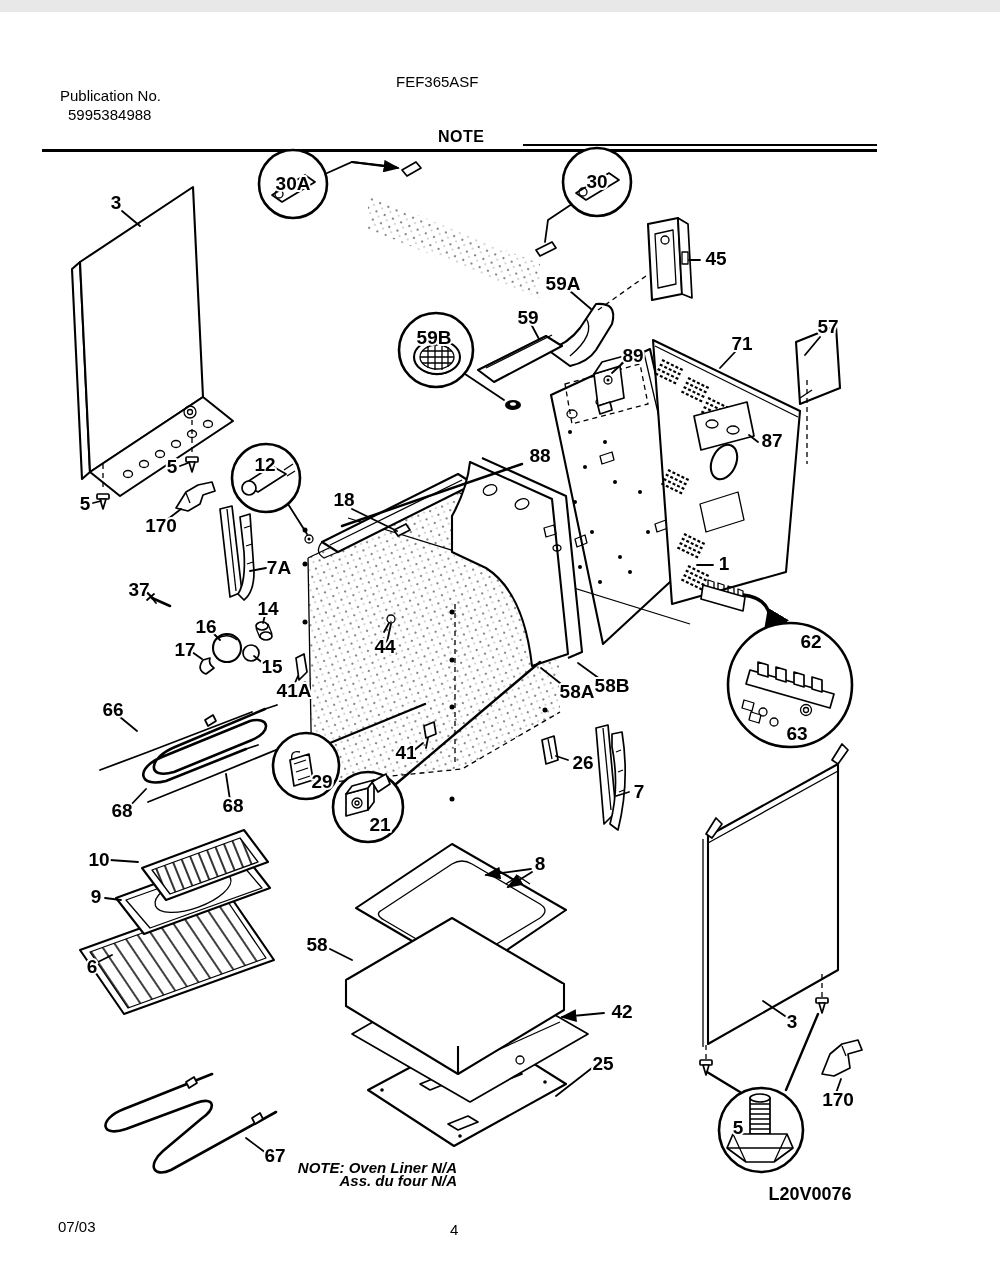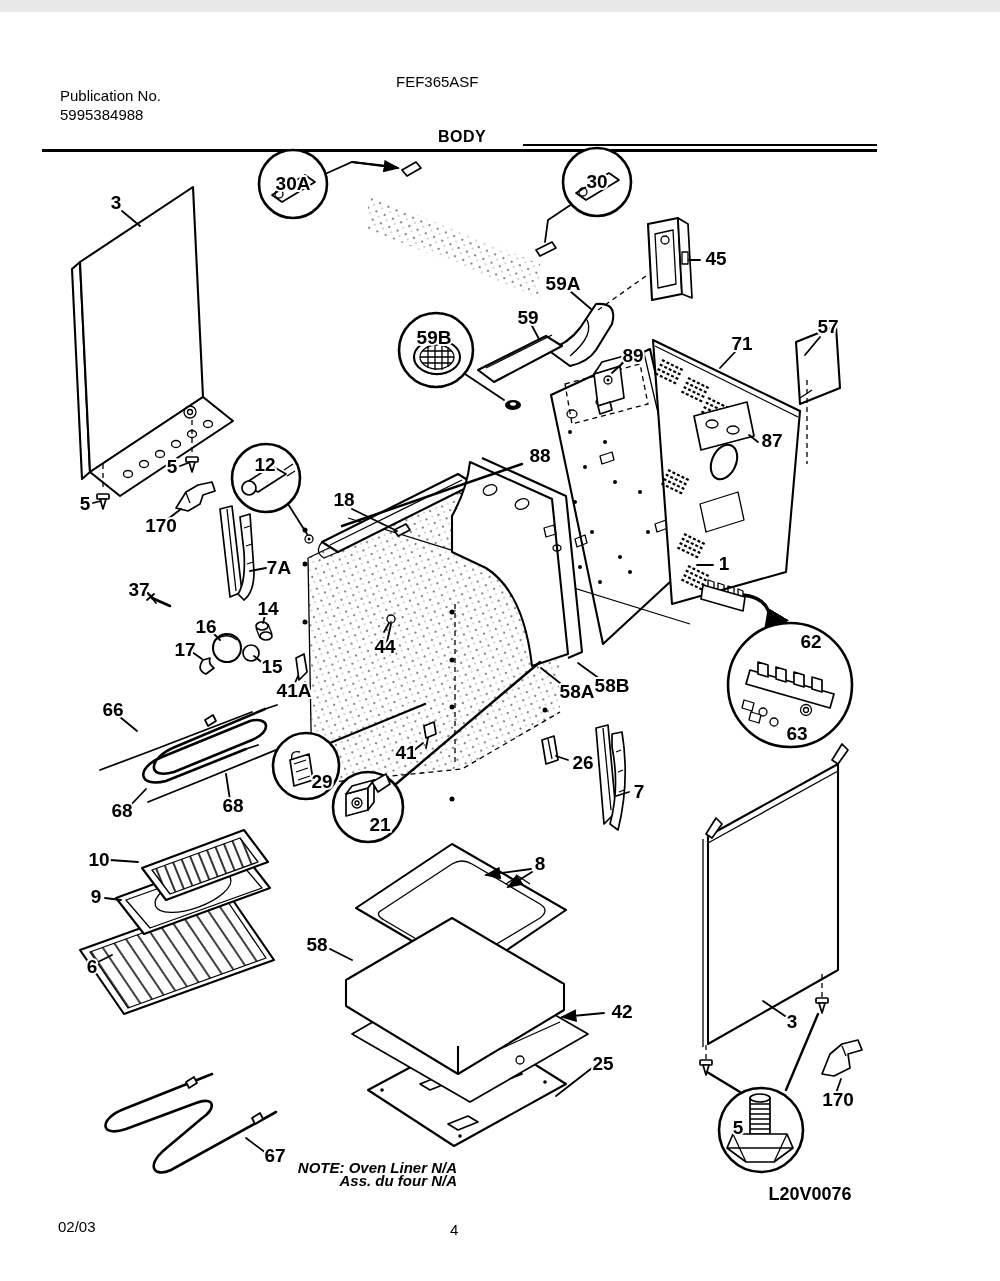--- a/index.html
+++ b/index.html
@@ -22,27 +22,27 @@
         paint-order:stroke;stroke:#fff;stroke-width:4px;stroke-linejoin:round}
   text.note{font:italic bold 15px "Liberation Sans",sans-serif;fill:#000;text-anchor:end}
   text.code{font:bold 18px "Liberation Sans",sans-serif;fill:#000;text-anchor:middle}
 </style>
 </head>
 <body>
 
 <div id="page">
 
   <div class="abs hdr" style="left:60px;top:74px">Publication No.</div>
-  <div class="abs hdr" style="left:60px;top:93px">5995384988</div>
+  <div class="abs hdr" style="left:68px;top:93px">5995384988</div>
   <div class="abs hdr" style="left:396px;top:60px">FEF365ASF</div>
-  <div class="abs title" style="left:438px;top:116px">BODY</div>
+  <div class="abs title" style="left:438px;top:116px">NOTE</div>
   <div class="rule" style="left:523px;top:132px;width:354px;height:2px"></div>
   <div class="rule" style="left:42px;top:137px;width:835px;height:3px"></div>
 
-  <div class="abs ftr" style="left:58px;top:1206px">02/03</div>
+  <div class="abs ftr" style="left:58px;top:1206px">07/03</div>
   <div class="abs ftr" style="left:450px;top:1209px">4</div>
 
   <svg id="diagram-svg" width="1000" height="1281" viewBox="0 0 1000 1281">
     <defs>
       <marker id="ah" markerWidth="9" markerHeight="7" refX="8" refY="3.5" orient="auto">
         <path d="M0,0 L9,3.5 L0,7 Z" fill="#000"></path>
       </marker>
       <pattern id="stip" width="9" height="9" patternUnits="userSpaceOnUse" patternTransform="rotate(24)">
         <circle cx="2" cy="2" r="0.9" fill="#000" opacity="0.7"></circle>
         <circle cx="6" cy="6" r="0.7" fill="#000" opacity="0.45"></circle>

